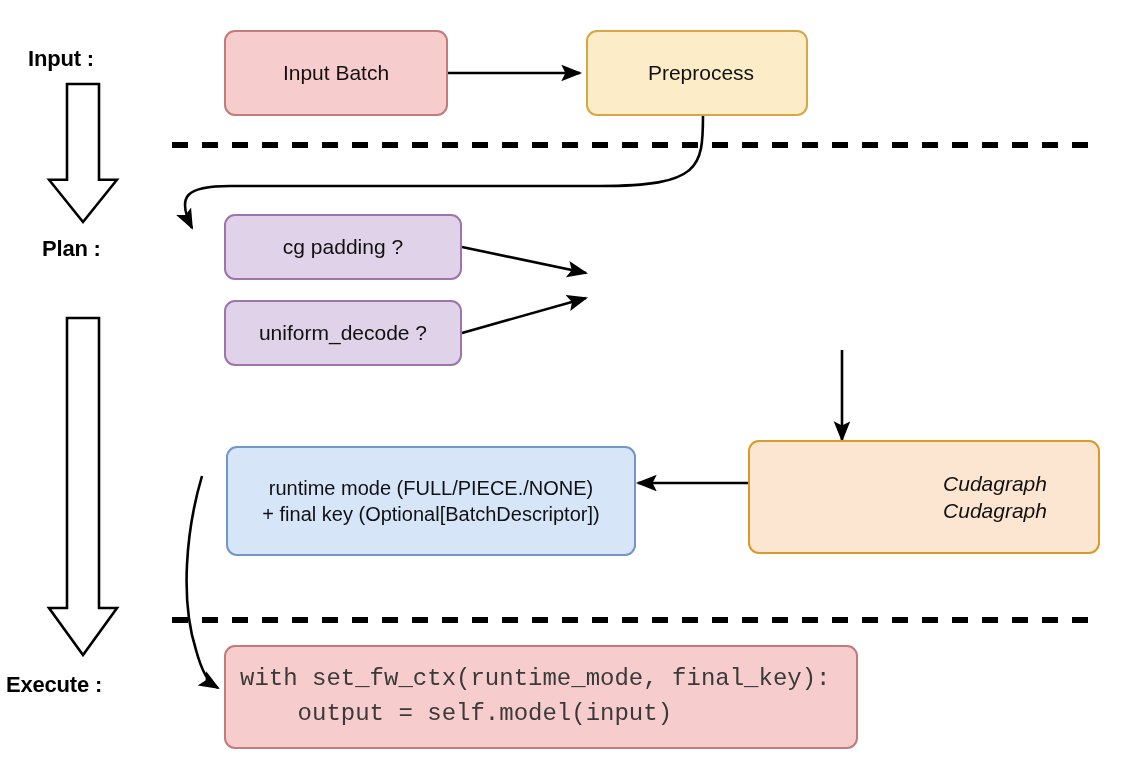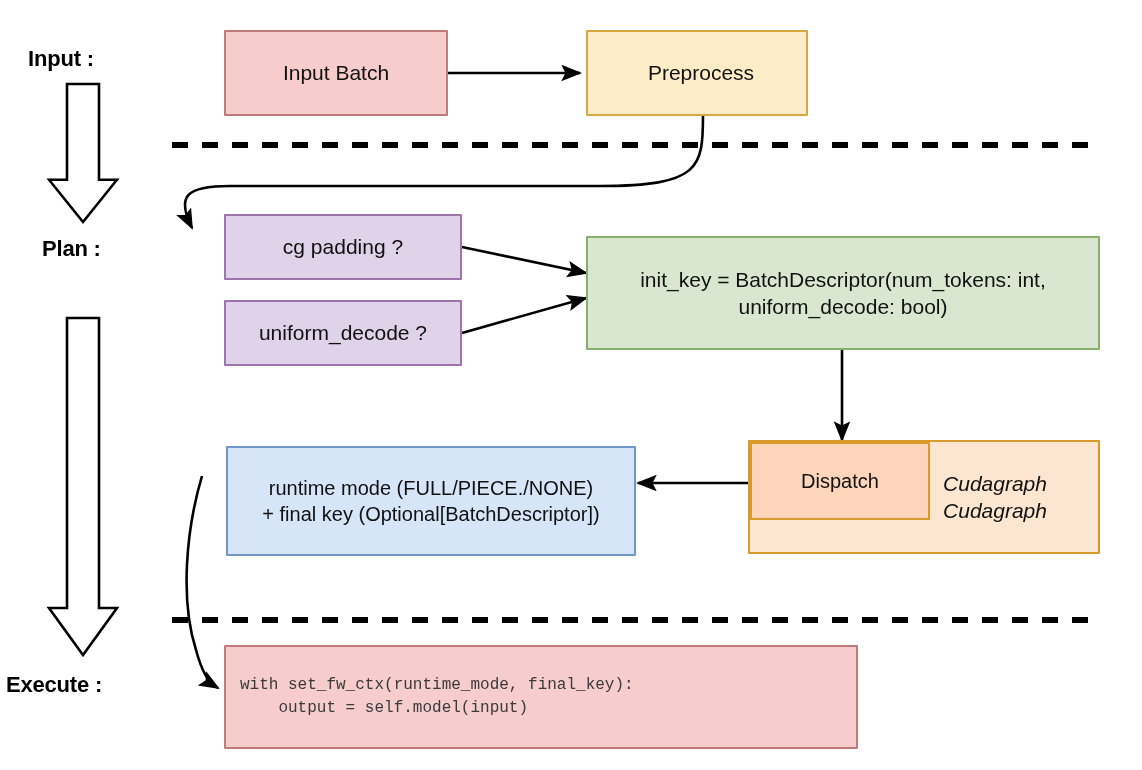--- a/index.html
+++ b/index.html
@@ -29,21 +29,21 @@
     position: absolute;
     font-weight: bold;
     font-size: 22px;
     color: #000000;
     white-space: nowrap;
     letter-spacing: -0.2px;
   }
   .node {
     position: absolute;
     box-sizing: border-box;
-    border-radius: 1px;
+    border-radius: 11px;
     border: 2px solid #000;
     display: flex;
     align-items: center;
     justify-content: center;
     text-align: center;
     color: #111111;
     font-size: 21px;
     line-height: 1.3;
     padding: 4px 8px;
   }
@@ -51,21 +51,21 @@
   .node.yellow { background: #fdecc8; border-color: #d9a741; padding-left: 16px; }
   .node.purple { background: #e0d2e8; border-color: #9e74ad; }
   .node.green  { background: #d9e7d0; border-color: #86b06b; }
   .node.blue   { background: #d7e5f9; border-color: #7396c9; }
   .node.orange-outer { background: #fce5d1; border-color: #d89a2b; }
   .node.orange-inner { background: #fcd5bb; border-color: #d89a2b; }
   .node.code {
     background: #f7cccc;
     border-color: #c27b7b;
     font-family: "Liberation Mono", monospace;
-    font-size: 16px;
+    font-size: 24px;
     line-height: 1.45;
     color: #3a3a3a;
     justify-content: flex-start;
     text-align: left;
     white-space: pre;
     padding-left: 14px;
   }
   .node-text { display: block; }
   .dispatch-label { position: relative; z-index: 3; font-style: italic; }
 </style>
@@ -116,33 +116,26 @@
   </div>
 
   <div class="node purple" style="left:224px; top:214px; width:238px; height:66px;">
     <span class="node-text">cg padding ?</span>
   </div>
 
   <div class="node purple" style="left:224px; top:300px; width:238px; height:66px;">
     <span class="node-text">uniform_decode ?</span>
   </div>
 
-  <div class="node green" style="left:586px; top:236px; width:514px; height:114px; flex-direction:column;">
-    <span class="node-text">init_key = BatchDescriptor(num_tokens: int,</span>
-    <span class="node-text">uniform_decode: bool)</span>
-  </div>
 
   <div class="node orange-outer" style="left:748px; top:440px; width:352px; height:114px; flex-direction:column; justify-content:center; padding-left:150px;">
     <span class="node-text dispatch-label">Cudagraph</span>
     <span class="node-text dispatch-label">Cudagraph</span>
   </div>
 
-  <div class="node orange-inner" style="left:750px; top:442px; width:180px; height:78px; z-index:4; font-size:20px;">
-    <span class="node-text">Dispatch</span>
-  </div>
 
   <div class="node blue" style="left:226px; top:446px; width:410px; height:110px; flex-direction:column; font-size:20px;">
     <span class="node-text">runtime mode (FULL/PIECE./NONE)</span>
     <span class="node-text">+ final key (Optional[BatchDescriptor])</span>
   </div>
 
   <div class="node code" style="left:224px; top:645px; width:634px; height:104px; flex-direction:column; align-items:flex-start; justify-content:center;">
     <span class="node-text">with set_fw_ctx(runtime_mode, final_key):</span>
     <span class="node-text">    output = self.model(input)</span>
   </div>

